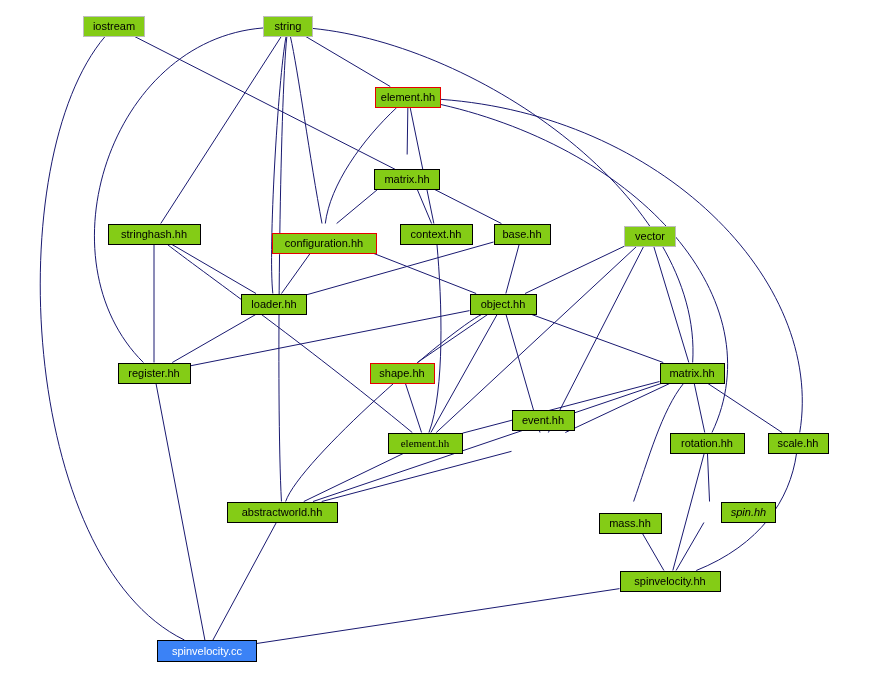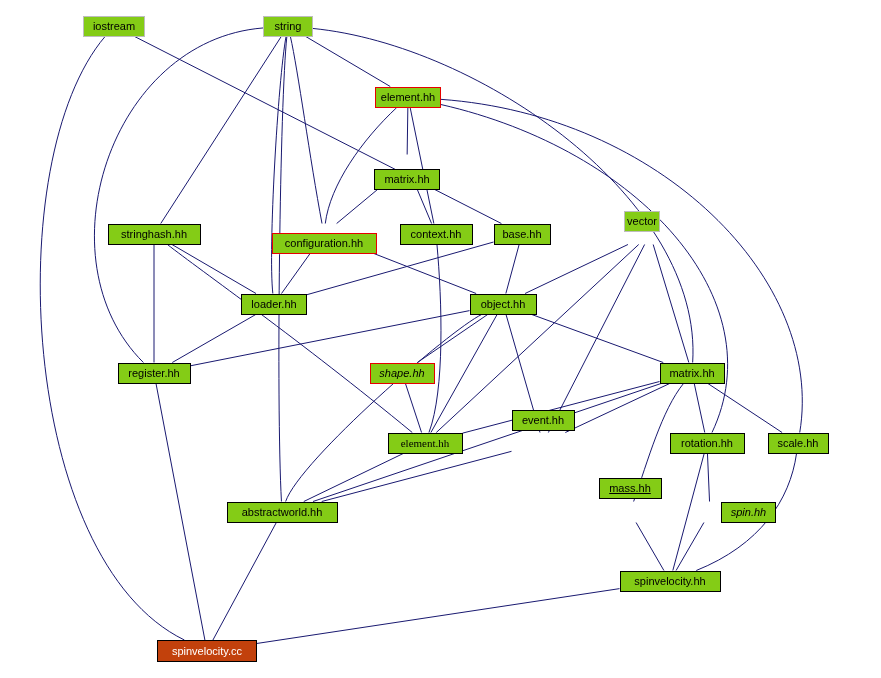--- a/index.html
+++ b/index.html
@@ -5,21 +5,21 @@
   html,body{margin:0;padding:0;background:#ffffff;}
   #canvas{position:relative;width:881px;height:678px;background:#ffffff;overflow:hidden;
           font-family:"Liberation Sans", sans-serif;}
   #edge-layer{position:absolute;left:0;top:0;width:881px;height:678px;}
   #edge-layer path{fill:none;stroke-width:1;}
   .node{position:absolute;background:#84cc16;border:1px solid #000000;box-sizing:border-box;
         display:flex;align-items:center;justify-content:center;white-space:nowrap;
         font-size:11px;color:#000000;line-height:1;}
   .node.external{border-color:#bdbdbd;}
   .node.truncated{border-color:#e60000;}
-  .node.main{background:#c2410c;color:#ffffff;border-color:#000000;}
+  .node.main{background:#3b82f6;color:#ffffff;border-color:#000000;}
 </style>
 </head>
 <body>
 
 <div id="canvas" style="background: rgb(255, 255, 255);">
   <svg id="edge-layer" xmlns="http://www.w3.org/2000/svg">
       <defs>
         <marker id="arrow" markerWidth="10" markerHeight="8" refX="9.5" refY="3.5" orient="auto" markerUnits="userSpaceOnUse">
           <path d="M0,0 L10,3.5 L0,7 z" fill="#191970"></path>
         </marker>
@@ -94,54 +94,54 @@
     </div>
     <div class="node truncated" style="left: 271.5px; top: 233px; width: 105px; height: 21px;">
       <span>configuration.hh</span>
     </div>
     <div class="node " style="left: 399.5px; top: 223.5px; width: 73px; height: 21px;">
       <span>context.hh</span>
     </div>
     <div class="node " style="left: 493.5px; top: 223.5px; width: 57px; height: 21px;">
       <span>base.hh</span>
     </div>
-    <div class="node external" style="left: 624px; top: 211px; width: 36px; height: 21px;">
+    <div class="node external" style="left: 624px; top: 226px; width: 52px; height: 21px;">
       <span>vector</span>
     </div>
     <div class="node " style="left: 241px; top: 293.5px; width: 66px; height: 21px;">
       <span>loader.hh</span>
     </div>
     <div class="node " style="left: 469.5px; top: 293.5px; width: 67px; height: 21px;">
       <span>object.hh</span>
     </div>
     <div class="node " style="left: 117.5px; top: 362.5px; width: 73px; height: 21px;">
       <span>register.hh</span>
     </div>
-    <div class="node truncated" style="left: 369.5px; top: 362.5px; width: 65px; height: 21px; font-style: italic;">
+    <div class="node truncated" style="left: 369.5px; top: 362.5px; width: 65px; height: 21px;">
       <span>shape.hh</span>
     </div>
     <div class="node " style="left: 659.5px; top: 362.5px; width: 65px; height: 21px;">
       <span>matrix.hh</span>
     </div>
     <div class="node " style="left: 387.5px; top: 432.5px; width: 75px; height: 21px; font-family: Liberation Serif, serif;">
       <span>element.hh</span>
     </div>
     <div class="node " style="left: 511.5px; top: 410px; width: 63px; height: 21px; text-align: center;">
       <span>event.hh</span>
     </div>
     <div class="node " style="left: 669.5px; top: 432.5px; width: 75px; height: 21px;">
       <span>rotation.hh</span>
     </div>
     <div class="node " style="left: 767.5px; top: 432.5px; width: 61px; height: 21px;">
       <span>scale.hh</span>
     </div>
     <div class="node " style="left: 226.5px; top: 501.5px; width: 111px; height: 21px;">
       <span>abstractworld.hh</span>
     </div>
-    <div class="node " style="left: 598.5px; top: 478px; width: 63px; height: 21px; text-decoration: underline;">
+    <div class="node " style="left: 598.5px; top: 513px; width: 63px; height: 21px;">
       <span>mass.hh</span>
     </div>
     <div class="node " style="left: 721px; top: 501.5px; width: 55px; height: 21px; font-style: italic;">
       <span>spin.hh</span>
     </div>
     <div class="node " style="left: 619.5px; top: 570.5px; width: 101px; height: 21px;">
       <span>spinvelocity.hh</span>
     </div>
     <div class="node main" style="left: 157px; top: 640px; width: 100px; height: 22px;">
       <span>spinvelocity.cc</span>

